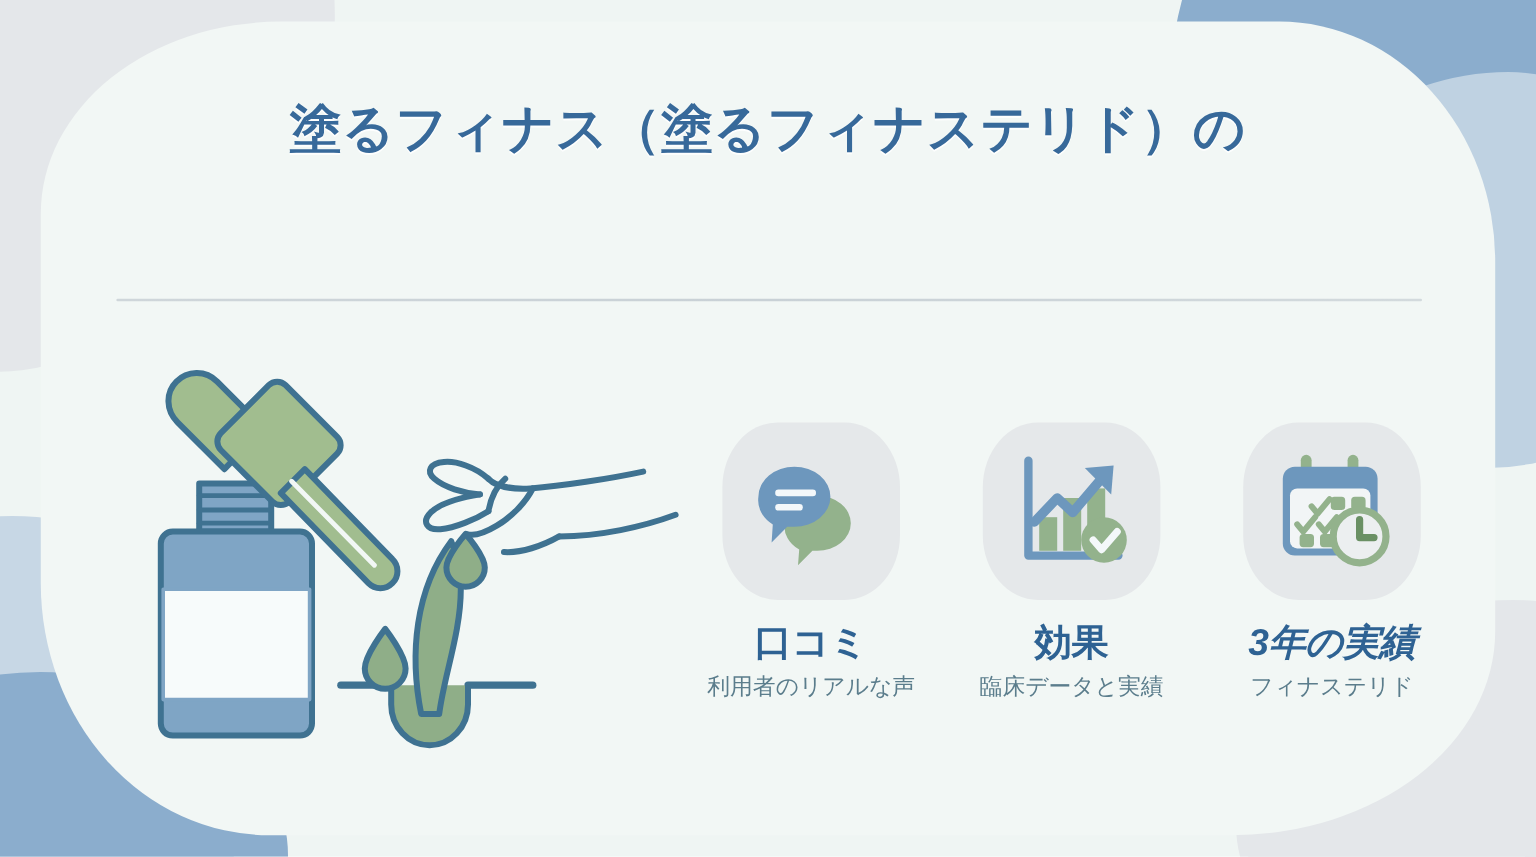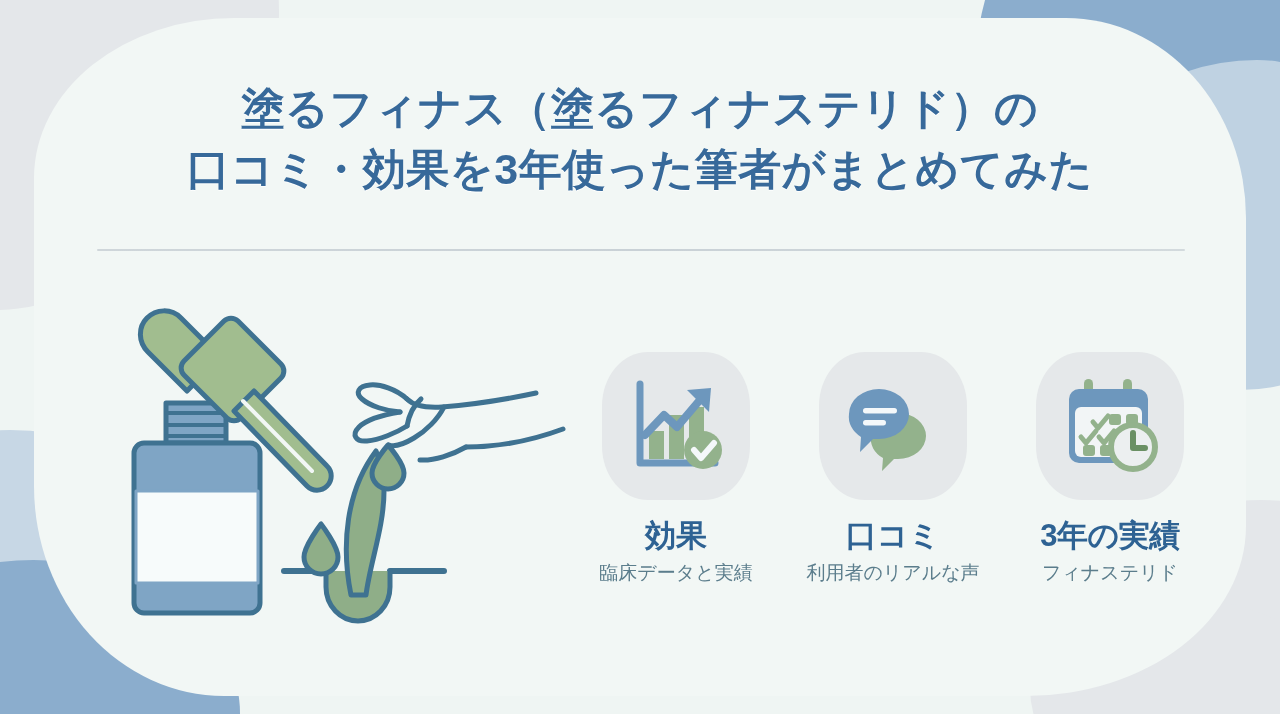--- a/index.html
+++ b/index.html
@@ -126,21 +126,21 @@
     line-height: 36px;
     white-space: nowrap;
   }
   .feature-sub {
     margin-top: 7px;
     color: #5b7d8c;
     font-size: 19px;
     line-height: 24px;
     white-space: nowrap;
   }
-  .label-3y { letter-spacing: -0.5px; }
+  .label-3y { letter-spacing: -0.5px; font-style: italic; }
 </style>
 </head>
 <body>
 
 <div id="stage">
 
   <div class="blob" id="blob-tl"></div>
   <div class="blob" id="blob-tl2"></div>
   <div class="blob" id="blob-tr"></div>
   <div class="blob" id="blob-tr2"></div>
@@ -148,21 +148,20 @@
   <div class="blob" id="blob-bl2"></div>
   <div class="blob" id="blob-br"></div>
   <div class="blob" id="blob-br2"></div>
 
   <div id="field"></div>
 
   <div id="content">
 
     <div id="title-block">
       <div class="title-line">塗るフィナス（塗るフィナステリド）の</div>
-      <div class="title-line">口コミ・効果を3年使った筆者がまとめてみた</div>
     </div>
 
     <div id="divider"></div>
 
     <div id="illustration">
       <svg viewBox="0 0 460 330" width="460" height="330">
         <g fill="none" stroke="#3f7291" stroke-width="5" stroke-linecap="round" stroke-linejoin="round">
 
           <g>
             <path d="M176 276 H218" stroke-width="6"></path>
@@ -215,58 +214,58 @@
         </g>
       </svg>
     </div>
 
     <div id="features">
 
       <div class="feature">
         <div class="icon-tile">
           <svg viewBox="0 0 110 110" width="110" height="110">
 
-            <path d="M19 13 V92 H94" fill="none" stroke="#6d97bd" stroke-width="7" stroke-linecap="round" stroke-linejoin="round"></path>
-
-            <rect x="28" y="60" width="15" height="28" fill="#93b28c"></rect>
-            <rect x="48" y="44" width="15" height="44" fill="#93b28c"></rect>
-            <rect x="68" y="36" width="15" height="52" fill="#93b28c"></rect>
-
-            <path d="M24 64 L43 44 L56 56 L84 23" fill="none" stroke="#6d97bd" stroke-width="8" stroke-linecap="round" stroke-linejoin="round"></path>
-            <path d="M66 19 L90 17 L88 41 Z" fill="#6d97bd"></path>
-
-            <circle cx="82" cy="79" r="19" fill="#93b28c"></circle>
-            <path d="M73 79 l7 8 l13 -15" fill="none" stroke="#f4f8fa" stroke-width="6" stroke-linecap="round" stroke-linejoin="round"></path>
-          </svg>
-        </div>
-        <div class="feature-label">効果</div>
-        <div class="feature-sub">臨床データと実績</div>
-      </div>
-
-      <div class="feature">
-        <div class="icon-tile">
-          <svg viewBox="0 0 110 110" width="110" height="110">
-
             <path d="M60 42 a28 23 0 0 1 28 23 a28 23 0 0 1 -28 23 h-4 l-12 12 l1 -13
                      a28 23 0 0 1 -12 -22 a28 23 0 0 1 27 -23 Z" fill="#93b28c"></path>
 
             <path d="M41 18 a30 25 0 0 1 30 25 a30 25 0 0 1 -30 25 h-6 l-13 13 l1 -15
                      a30 25 0 0 1 -12 -23 a30 25 0 0 1 30 -25 Z" fill="#6d97bd"></path>
             <rect x="25" y="37" width="34" height="5.5" rx="2.7" fill="#f4f8fa"></rect>
             <rect x="25" y="49" width="23" height="5.5" rx="2.7" fill="#f4f8fa"></rect>
           </svg>
         </div>
         <div class="feature-label">口コミ</div>
         <div class="feature-sub">利用者のリアルな声</div>
       </div>
 
       <div class="feature">
         <div class="icon-tile">
           <svg viewBox="0 0 110 110" width="110" height="110">
 
+            <path d="M19 13 V92 H94" fill="none" stroke="#6d97bd" stroke-width="7" stroke-linecap="round" stroke-linejoin="round"></path>
+
+            <rect x="28" y="60" width="15" height="28" fill="#93b28c"></rect>
+            <rect x="48" y="44" width="15" height="44" fill="#93b28c"></rect>
+            <rect x="68" y="36" width="15" height="52" fill="#93b28c"></rect>
+
+            <path d="M24 64 L43 44 L56 56 L84 23" fill="none" stroke="#6d97bd" stroke-width="8" stroke-linecap="round" stroke-linejoin="round"></path>
+            <path d="M66 19 L90 17 L88 41 Z" fill="#6d97bd"></path>
+
+            <circle cx="82" cy="79" r="19" fill="#93b28c"></circle>
+            <path d="M73 79 l7 8 l13 -15" fill="none" stroke="#f4f8fa" stroke-width="6" stroke-linecap="round" stroke-linejoin="round"></path>
+          </svg>
+        </div>
+        <div class="feature-label">効果</div>
+        <div class="feature-sub">臨床データと実績</div>
+      </div>
+
+      <div class="feature">
+        <div class="icon-tile">
+          <svg viewBox="0 0 110 110" width="110" height="110">
+
             <rect x="29" y="8" width="9" height="20" rx="4.5" fill="#93b28c"></rect>
             <rect x="68" y="8" width="9" height="20" rx="4.5" fill="#93b28c"></rect>
 
             <rect x="14" y="18" width="79" height="74" rx="10" fill="#6d97bd"></rect>
             <rect x="20" y="36" width="67" height="50" rx="6" fill="#f2f5f6"></rect>
 
             <path d="M38 51 l5 6 l10 -12" fill="none" stroke="#93b28c" stroke-width="5" stroke-linecap="round" stroke-linejoin="round"></path>
             <path d="M26 66 l5 6 l10 -12" fill="none" stroke="#93b28c" stroke-width="5" stroke-linecap="round" stroke-linejoin="round"></path>
             <path d="M44 66 l5 6 l10 -12" fill="none" stroke="#93b28c" stroke-width="5" stroke-linecap="round" stroke-linejoin="round"></path>
 

